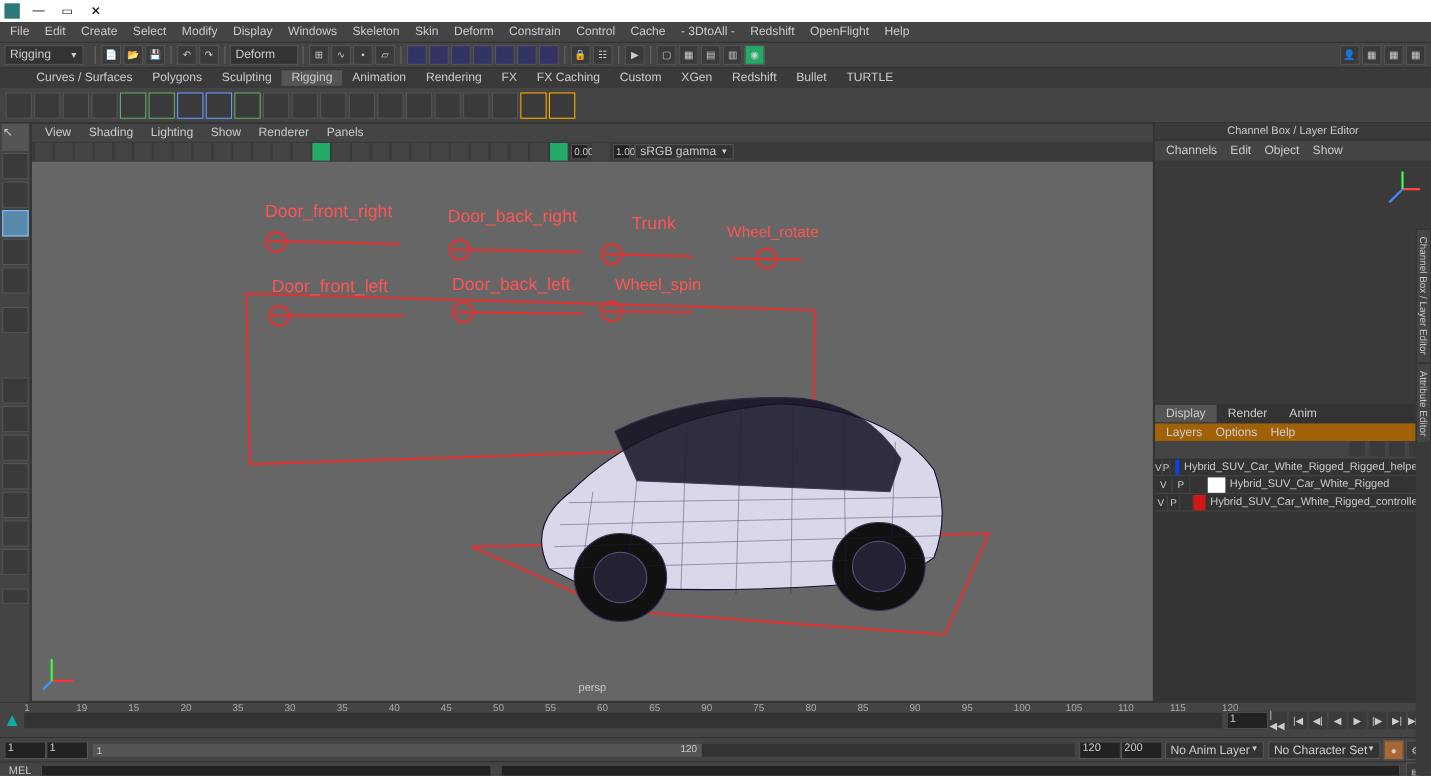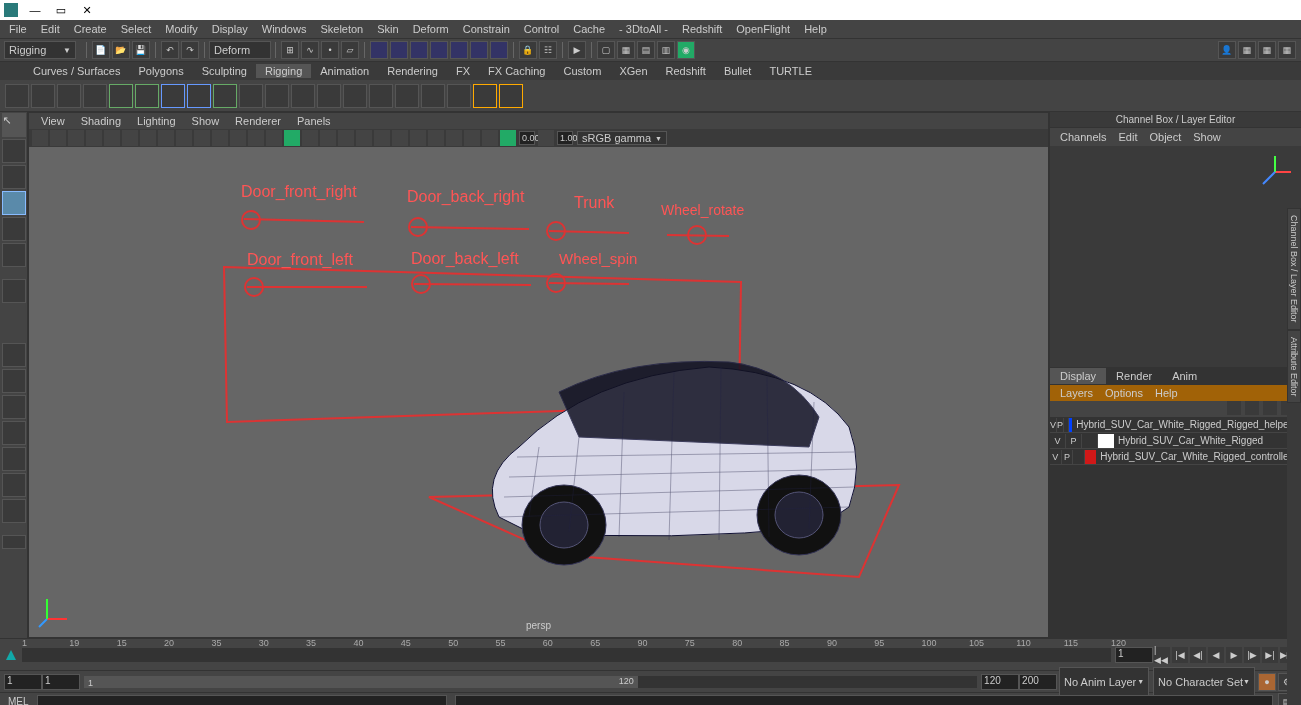--- a/index.html
+++ b/index.html
@@ -59,21 +59,21 @@
 .lcolor{width:16px;height:14px}
 .lname{padding:0 4px;font-size:10px;flex:1}
 .timeline{height:32px;background:#444;border-top:1px solid #333;display:flex;align-items:center;padding:0 4px}
 .timetrack{flex:1;height:14px;background:#333;position:relative;margin:0 4px}
 .timetick{position:absolute;top:-10px;font-size:9px;color:#aaa}
 .timeinput{width:38px;height:16px;background:#222;border:1px solid #555;padding:0 2px;font-size:10px}
 .playbtn{width:16px;height:16px;background:#3a3a3a;margin:0 1px;display:flex;align-items:center;justify-content:center;font-size:9px}
 .rangeslider{height:22px;background:#444;display:flex;align-items:center;padding:0 4px;border-top:1px solid #333}
 .rangetrack{flex:1;height:12px;background:#333;margin:0 4px;position:relative}
 .rangehandle{position:absolute;left:0;width:62%;height:100%;background:#555}
-.dropdown{height:29px;background:#333;border:1px solid #555;padding:0 4px;display:flex;align-items:center;justify-content:space-between;min-width:90px;margin:0 2px;font-size:10px}
+.dropdown{height:16px;background:#333;border:1px solid #555;padding:0 4px;display:flex;align-items:center;justify-content:space-between;min-width:90px;margin:0 2px;font-size:10px}
 .cmdline{height:18px;background:#444;display:flex;align-items:center;padding:0 4px;border-top:1px solid #333}
 .cmdlabel{padding:0 4px;font-size:10px}
 .cmdinput{flex:1;height:14px;background:#222;border:1px solid #555;margin:0 4px}
 .rigctrl{position:absolute;stroke:#d33;stroke-width:2;fill:none}
 .riglabel{fill:#f55;font-size:16px;font-family:Arial}
 .perspLabel{position:absolute;bottom:6px;left:50%;transform:translateX(-50%);font-size:10px;color:#ccc}
 .viewaxis{position:absolute;bottom:8px;left:8px}
 </style>
 </head>
 <body>

